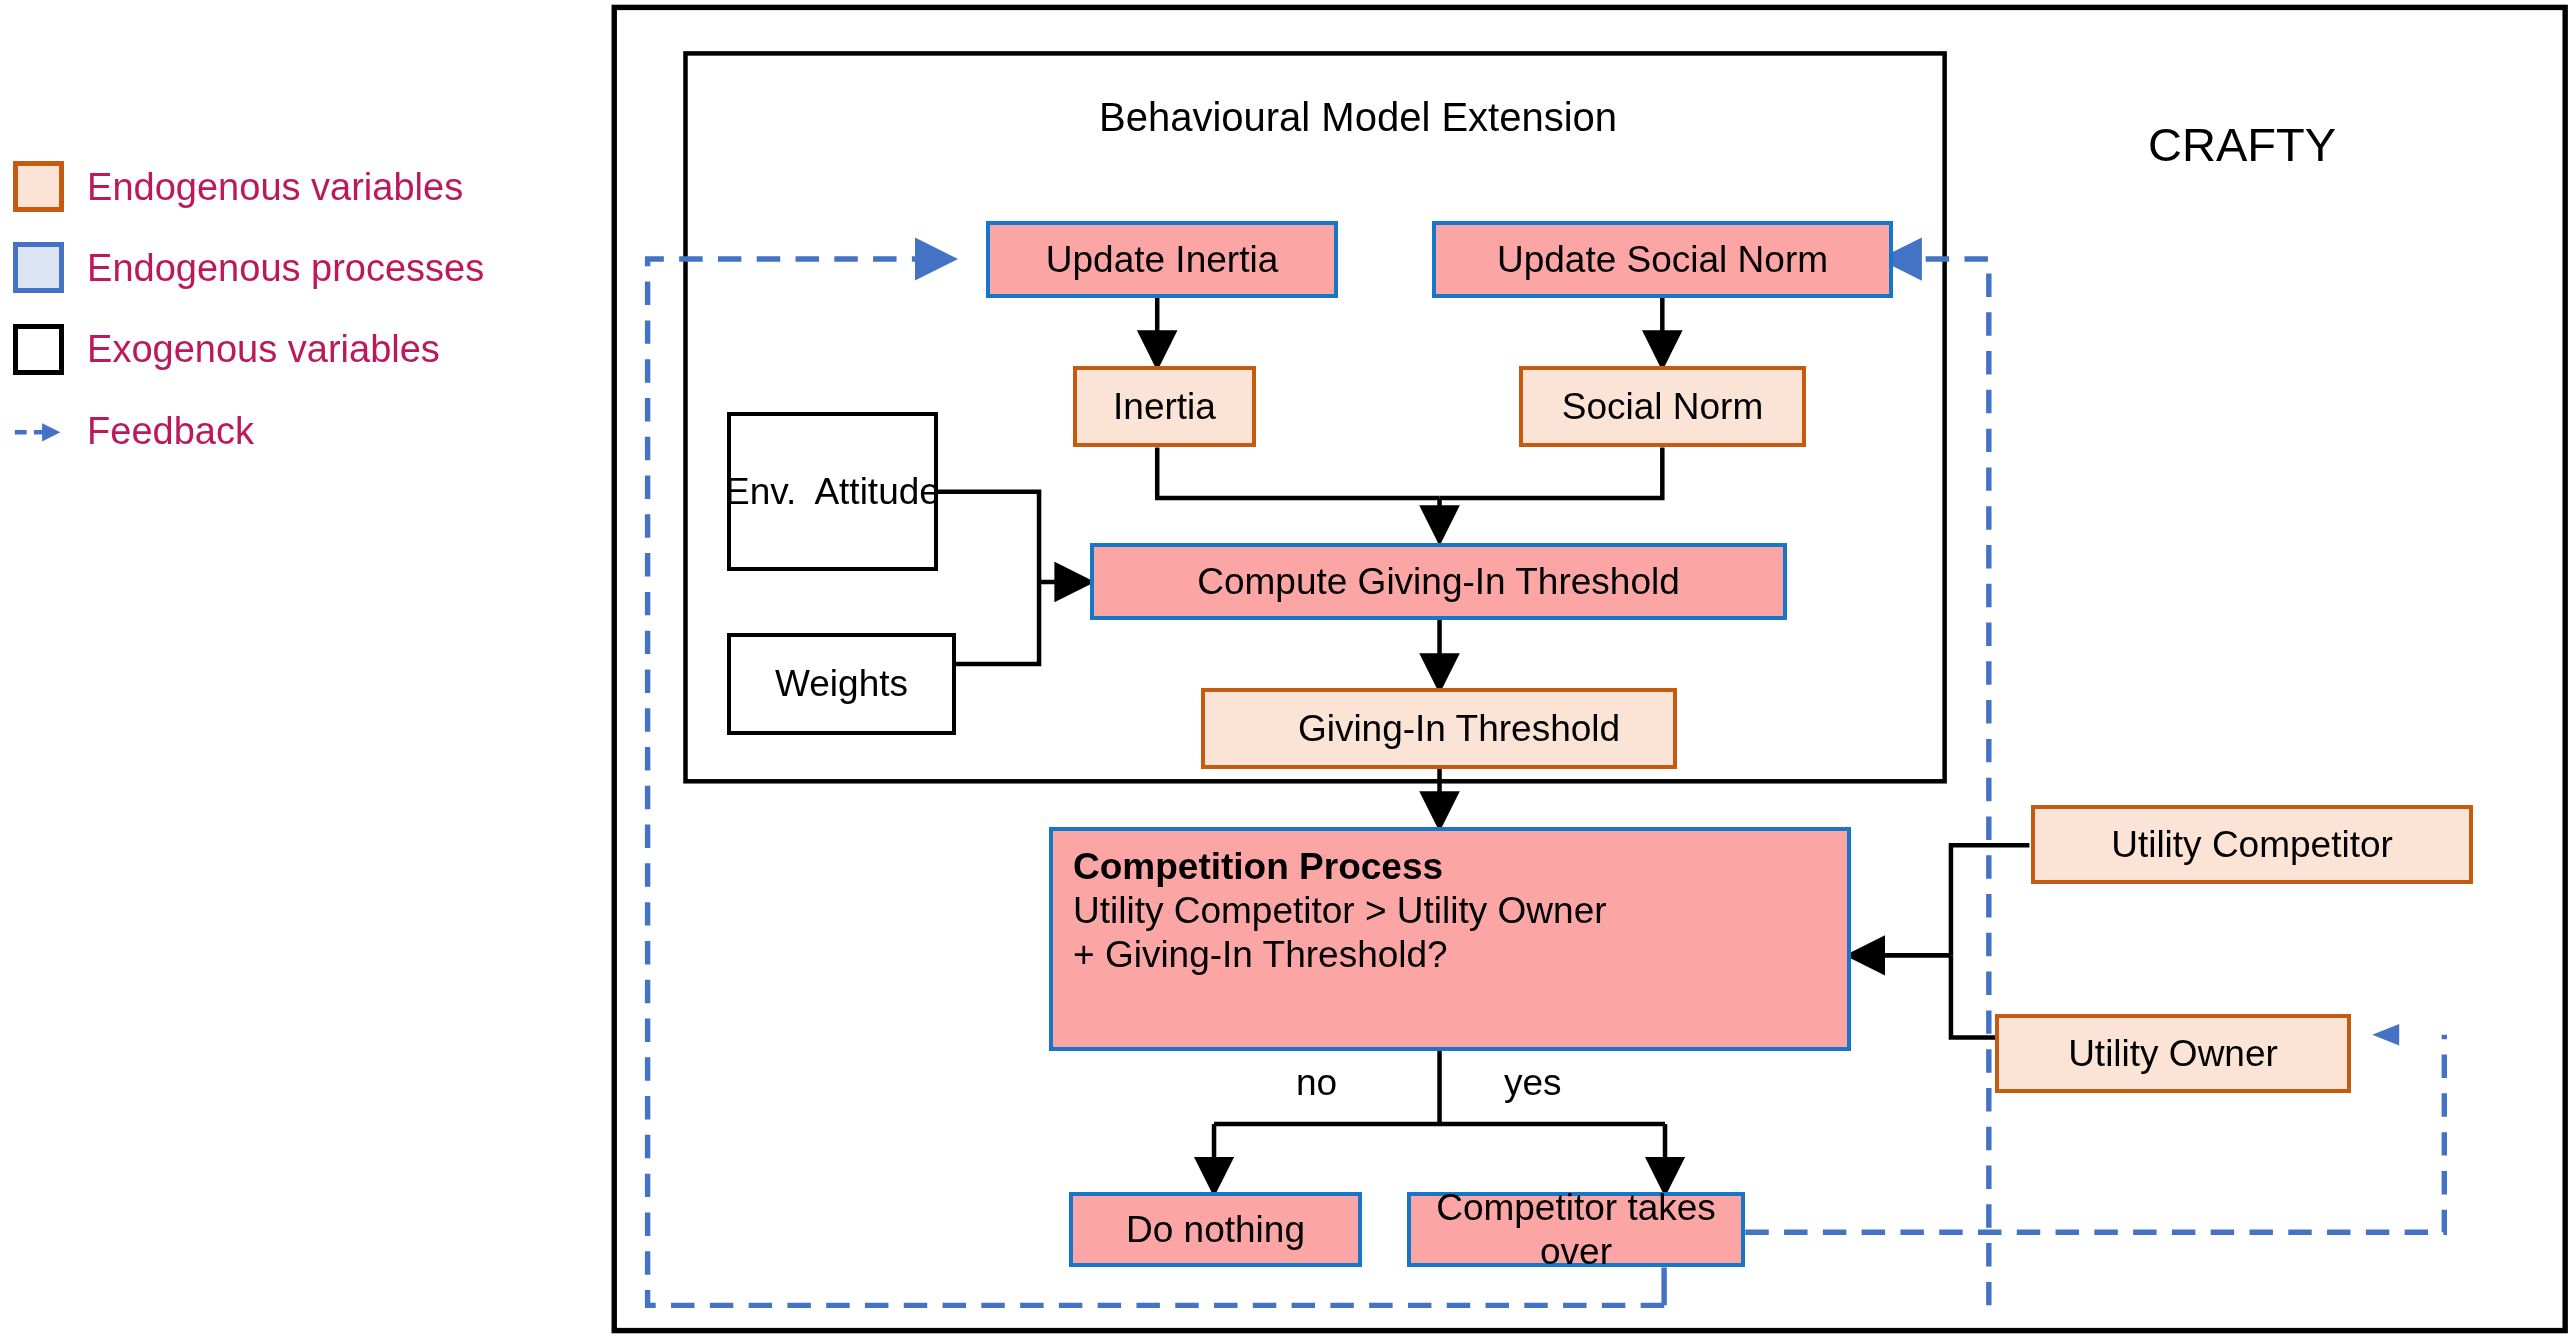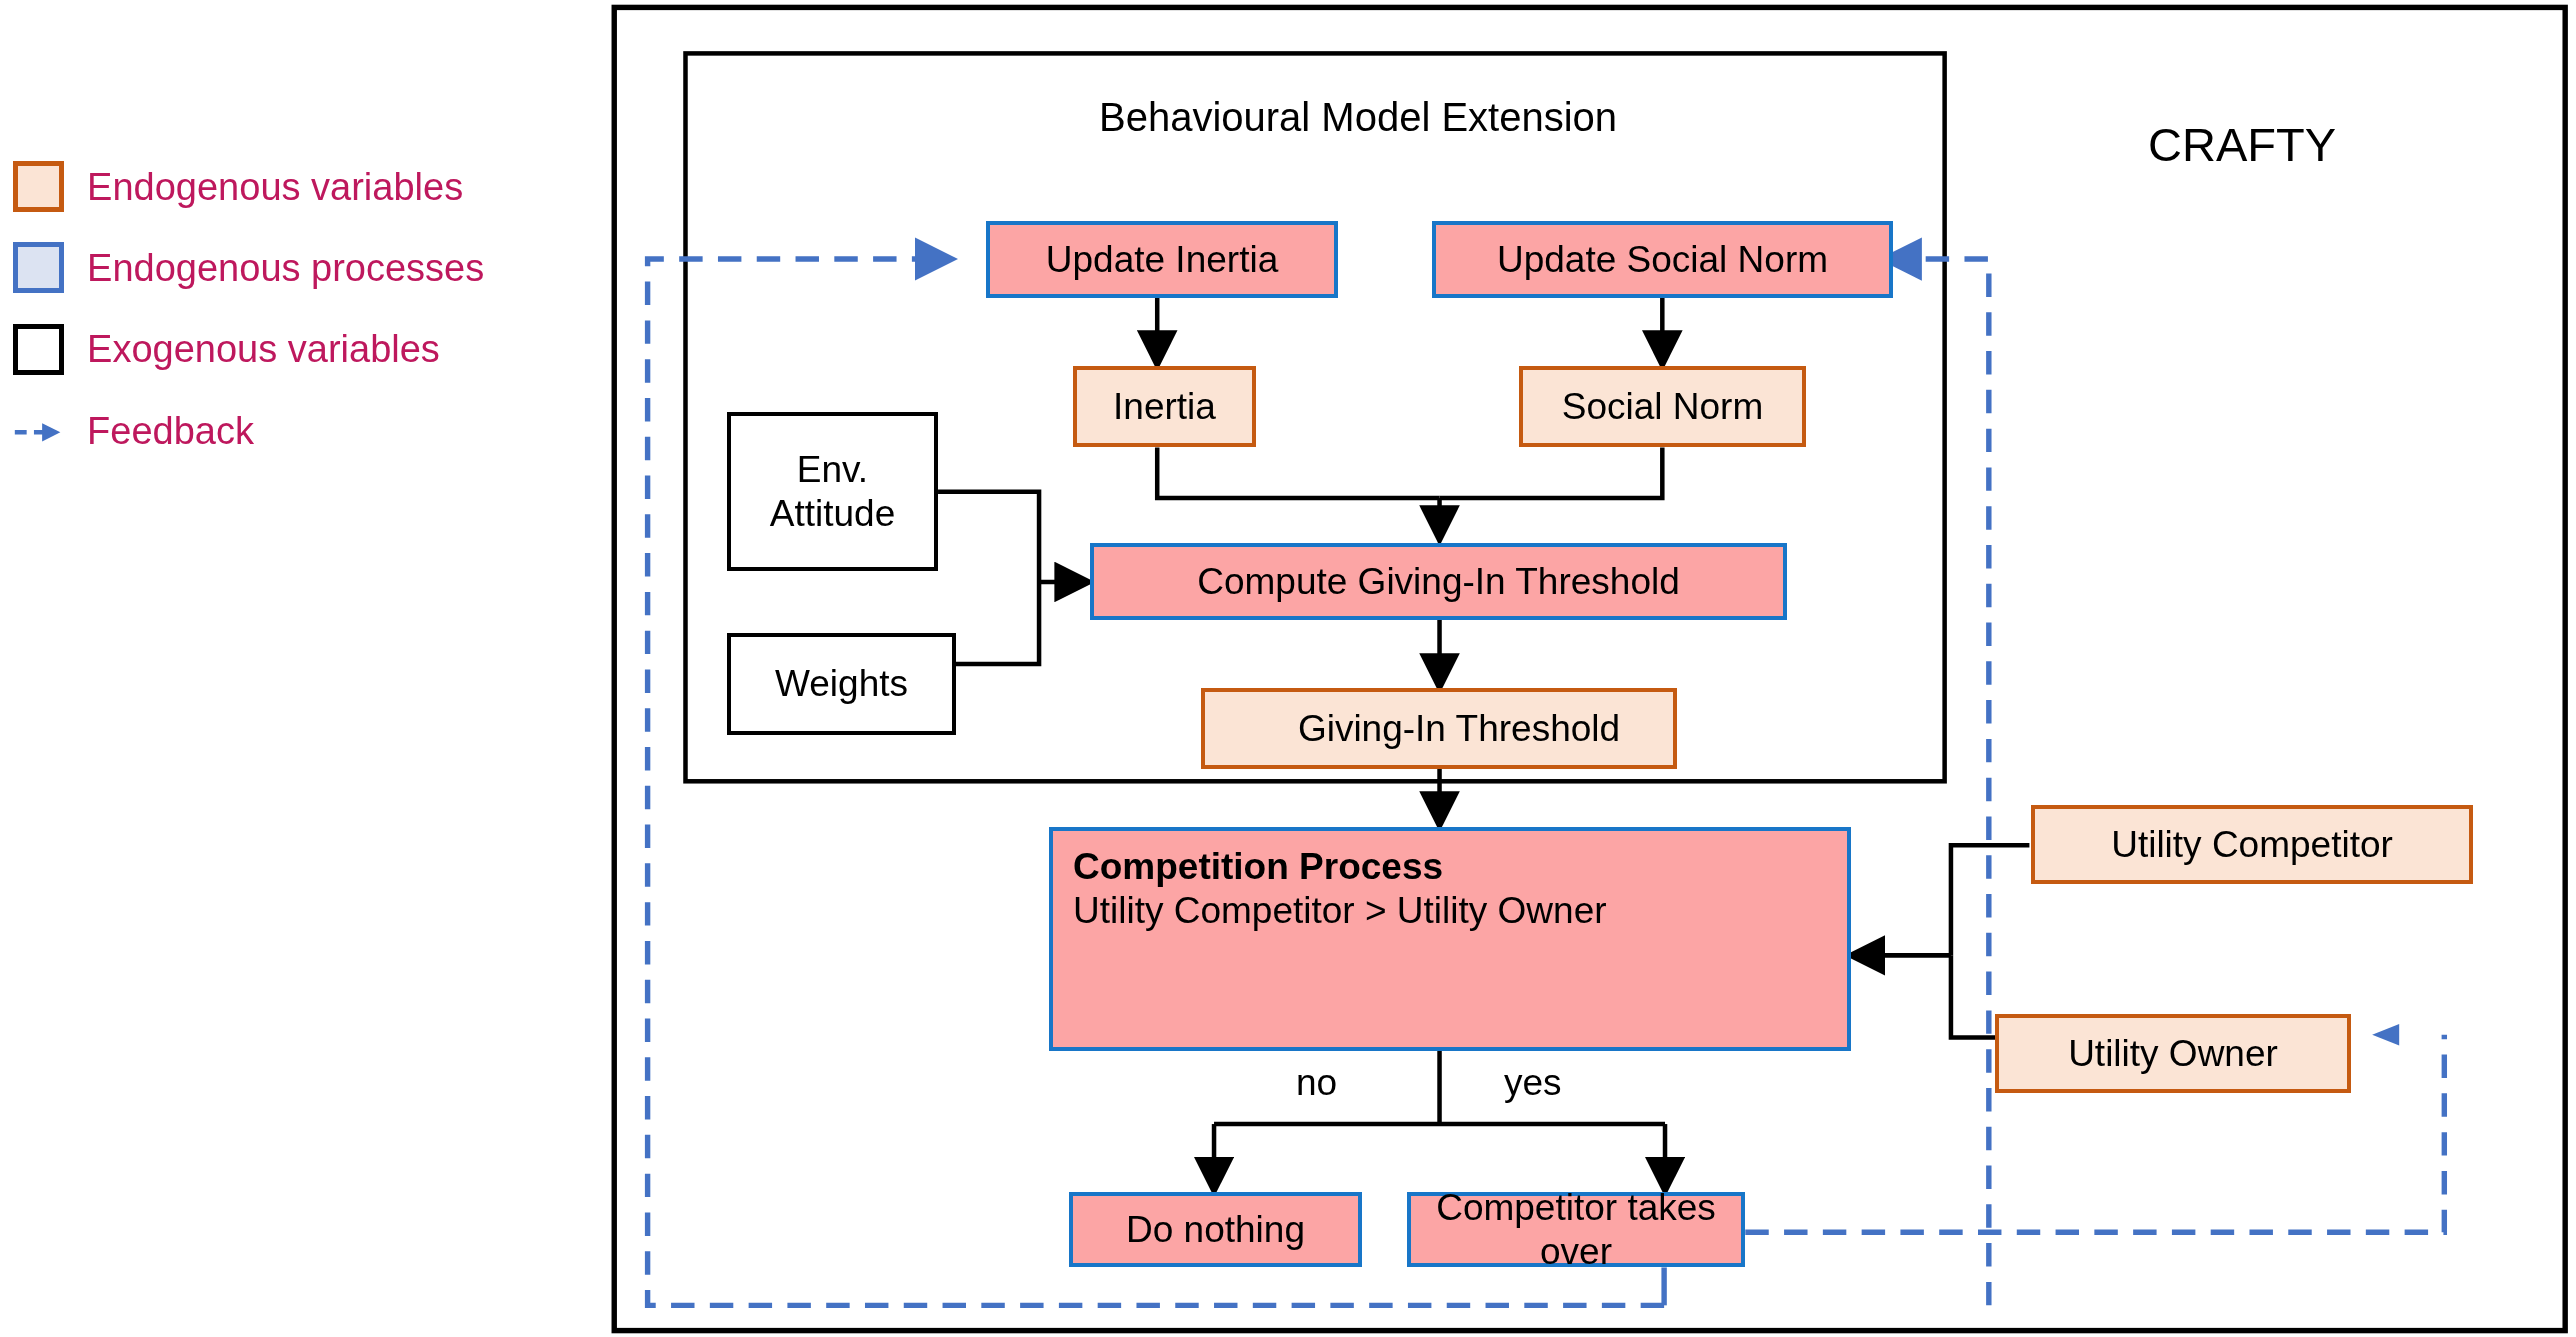--- a/index.html
+++ b/index.html
@@ -197,40 +197,41 @@
   </div>
 
   <div class="node evar" id="n-inertia" style="left:1073px; top:366px; width:183px; height:81px;">
     <span class="node-text">Inertia</span>
   </div>
 
   <div class="node evar" id="n-social-norm" style="left:1519px; top:366px; width:287px; height:81px;">
     <span class="node-text">Social Norm</span>
   </div>
 
-  <div class="node xvar" id="n-env-attitude" style="left:727px; top:412px; width:211px; height:159px; flex-direction:column;">
+  <div class="node xvar" id="n-env-attitude" style="left:727px; top:412px; width:211px; height:159px; flex-direction:row;">
     <span class="node-text">Env.</span>
     <span class="node-text">Attitude</span>
   </div>
 
   <div class="node xvar" id="n-weights" style="left:727px; top:633px; width:229px; height:102px;">
     <span class="node-text">Weights</span>
   </div>
 
   <div class="node proc" id="n-compute-threshold" style="left:1090px; top:543px; width:697px; height:77px;">
     <span class="node-text">Compute Giving-In Threshold</span>
   </div>
 
   <div class="node evar" id="n-giving-in-threshold" style="left:1201px; top:688px; width:476px; height:81px;padding-left:40px;">
     <span class="node-text">Giving-In Threshold</span>
   </div>
 
   <div class="node proc" id="comp-proc" style="left:1049px; top:827px; width:802px; height:224px;">
     <div class="cp-title">Competition Process</div>
     <div class="cp-line">Utility Competitor &gt; Utility Owner</div>
+    <div class="cp-line">+ Giving-In Threshold?</div>
   </div>
 
   <div class="node proc" id="n-do-nothing" style="left:1069px; top:1192px; width:293px; height:75px;">
     <span class="node-text">Do nothing</span>
   </div>
 
   <div class="node proc" id="n-competitor-takes-over" style="left:1407px; top:1192px; width:338px; height:75px;">
     <span class="node-text">Competitor takes over</span>
   </div>
 

